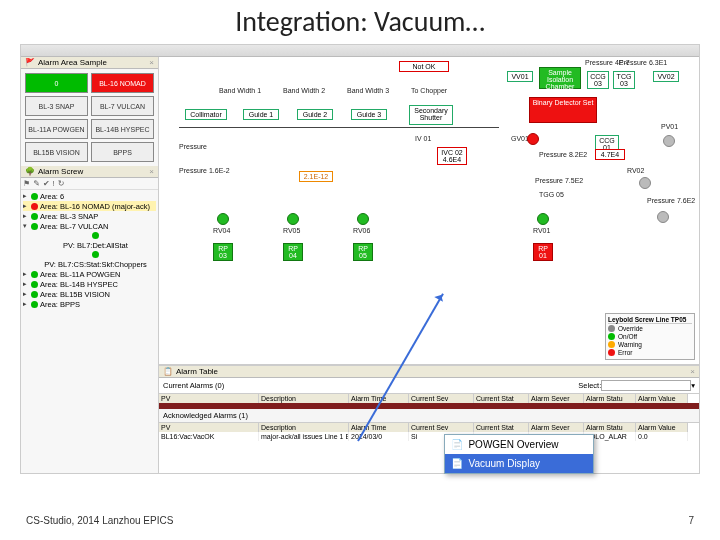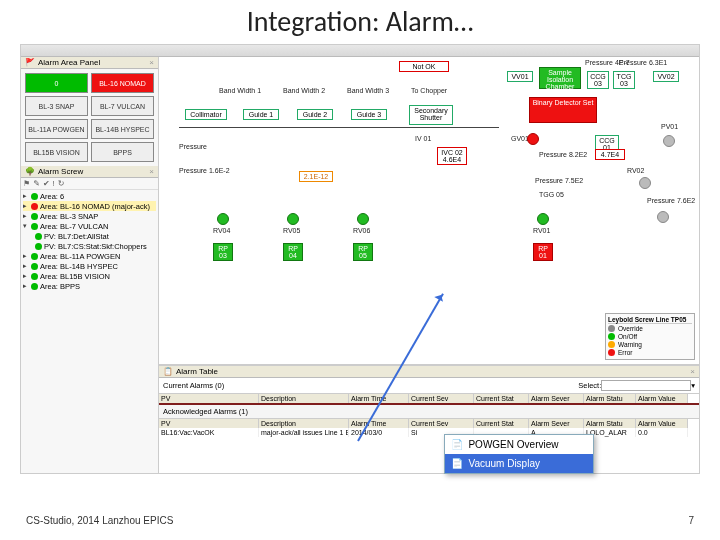--- a/index.html
+++ b/index.html
@@ -19,21 +19,21 @@
   .area-btn { border:1px solid #888; height:20px; display:flex; align-items:center; justify-content:center; font-size:7px; color:#333; background:#eee; cursor:pointer; }
   .area-btn.ok { background:#0b0; color:#fff; }
   .area-btn.alarm { background:#e11; color:#fff; }
 
   
   .alarm-tree { flex:1; overflow:hidden; }
   .tree-toolbar { padding:1px 2px; font-size:8px; color:#666; display:flex; gap:3px; border-bottom:1px solid #ddd; }
   .tree-list { padding:1px 2px; }
   .tree-item { display:flex; align-items:center; gap:2px; font-size:7.5px; padding:0.5px 0; cursor:pointer; }
   .tree-item.sel { background:#fff3b0; }
-  .tree-item.sub { padding-left:12px; }
+  .tree-item.sub { padding-left:12px;flex-direction:column; }
   .dot { width:7px; height:7px; border-radius:50%; display:inline-block; }
   .dot.green{background:#0b0;} .dot.red{background:#e11;} .dot.orange{background:#fa0;}
   .arrow { width:6px; color:#444; font-size:7px; }
 
   
   .vac-tabs { display:flex; gap:2px; background:#ece9d8; border-bottom:1px solid #bbb; padding:1px 3px; font-size:8px; }
   .vac-tab { padding:1px 6px; background:#f5f5f5; border:1px solid #bbb; border-bottom:none; cursor:pointer; }
   .vac-tab.active { background:#fff; }
   .synoptic { flex:1; background:#fff; position:relative; overflow:hidden; border-bottom:1px solid #ccc; }
   .box { position:absolute; border:1px solid #2a6; font-size:7px; text-align:center; padding:1px 2px; background:#fff; }
@@ -52,47 +52,47 @@
 
   
   .alarm-table { height:108px; background:#fff; border-top:1px solid #ccc; display:flex; flex-direction:column; font-size:7.5px; }
   .at-header { padding:2px 4px; display:flex; align-items:center; gap:6px; }
   .at-select { margin-left:auto; display:flex; align-items:center; gap:0; }
   .at-select input{ width:90px; font-size:7.5px; height:11px; border:1px solid #aaa; }
   .at-grid { border-top:1px solid #ccc; }
   .at-cols, .at-row { display:grid; grid-template-columns: 100px 90px 60px 65px 55px 55px 52px 52px; }
   .at-cols div { background:#ece9d8; border-right:1px solid #ccc; padding:1px 2px; font-size:7px; }
   .at-row div { border-right:1px solid #eee; padding:1px 2px; font-size:7px; overflow:hidden; white-space:nowrap; }
-  .at-section { padding:2px 4px; background:#f5f5f5; border-top:2px solid #7f1d1d; }
+  .at-section { padding:2px 4px; background:#f5f5f5; border-top:6px solid #7f1d1d; }
 
   
   .ctx-menu { position:absolute; background:#fff; border:1px solid #8ab; box-shadow:2px 2px 5px rgba(0,0,0,.3); font-size:10px; width:150px; }
   .ctx-title { background:#cde; padding:3px 6px; font-weight:bold; }
   .ctx-item { padding:4px 6px; display:flex; align-items:center; gap:5px; cursor:pointer; }
   .ctx-item.hl { background:#3a6cd8; color:#fff; }
 
   .arrow-line { position:absolute; border-top:2px solid #3a6cd8; transform-origin:left center; }
   .arrow-head { position:absolute; width:0;height:0;border:5px solid transparent; border-left-color:#3a6cd8; }
 
   .footer-left { position:absolute; left:26px; bottom:14px; font-size:10px; color:#333; }
   .footer-right { position:absolute; right:26px; bottom:14px; font-size:10px; color:#333; }
 </style>
 </head>
 <body>
 
-<div class="slide-title">Integration: Alarm…</div>
+<div class="slide-title">Integration: Vacuum…</div>
 
 <div class="app">
   <div class="titlebar"></div>
   <div class="body-area">
 
     <div class="left-col">
       <div class="panel-tab">
         <span>🚩</span>
-        <span>Alarm Area Panel</span>
+        <span>Alarm Area Sample</span>
         <span class="x">×</span>
       </div>
       <div class="area-grid">
         <div class="area-btn ok">0</div>
         <div class="area-btn alarm">BL-16 NOMAD</div>
         <div class="area-btn">BL-3 SNAP</div>
         <div class="area-btn">BL-7 VULCAN</div>
         <div class="area-btn">BL-11A POWGEN</div>
         <div class="area-btn">BL-14B HYSPEC</div>
         <div class="area-btn">BL15B VISION</div>

